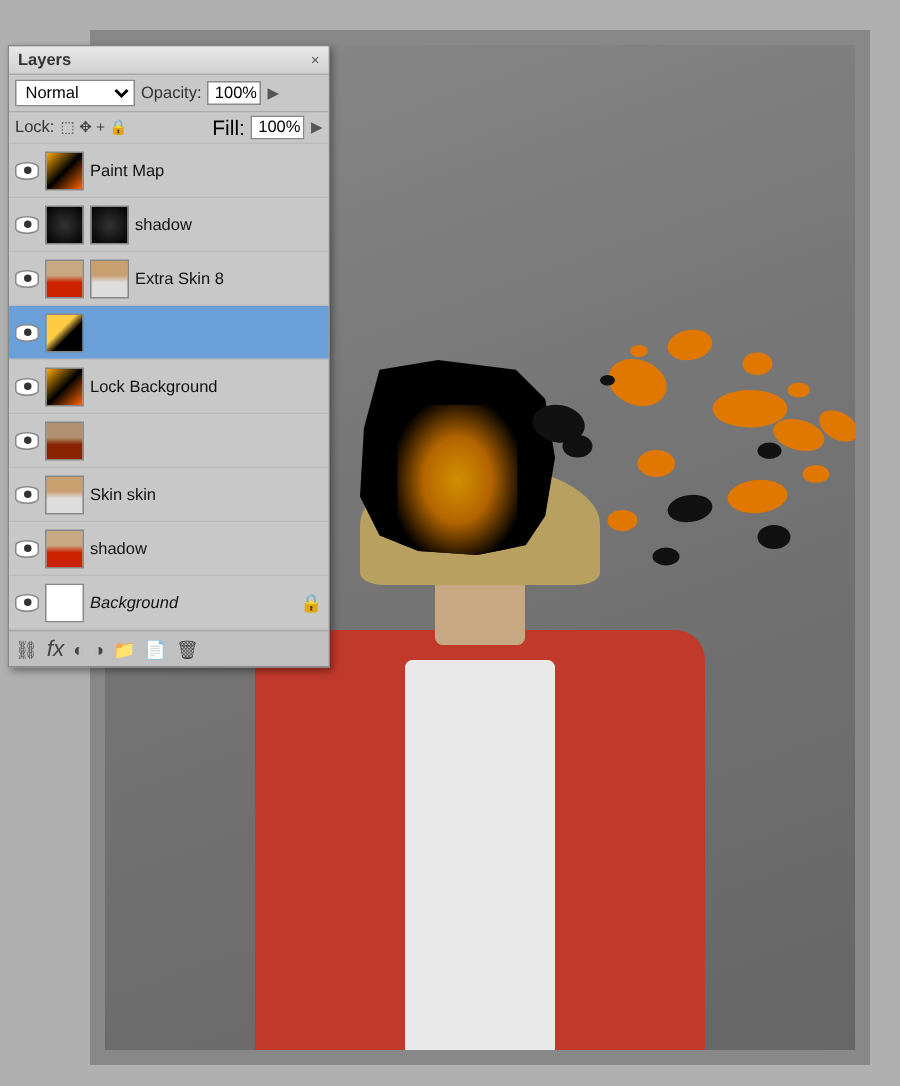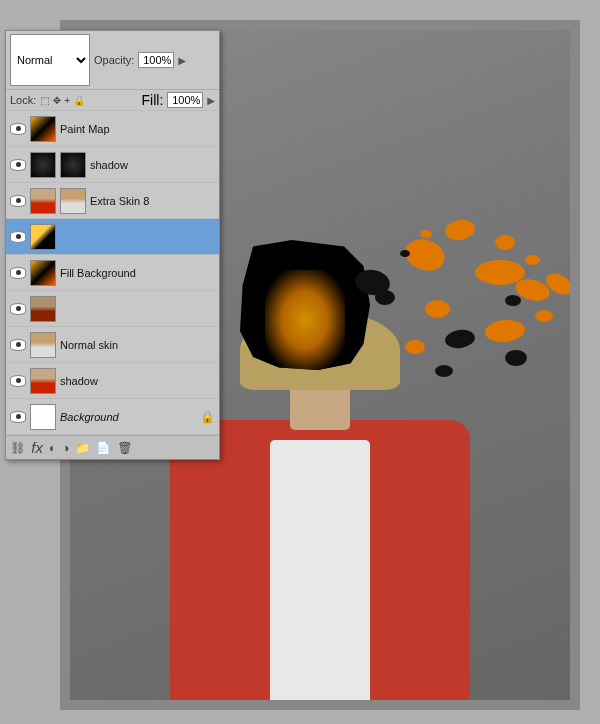--- a/index.html
+++ b/index.html
@@ -169,21 +169,21 @@
       padding: 3px 4px;
       gap: 4px;
       background: #c8c8c8;
       border-bottom: 1px solid #aaa;
     }
 
     .blend-select {
       background: white;
       border: 1px solid #888;
       font-size: 11px;
-      padding: 18px 2px;
+      padding: 1px 2px;
       width: 80px;
     }
 
     .lock-row {
       display: flex;
       align-items: center;
       padding: 2px 4px;
       gap: 4px;
       background: #c8c8c8;
       border-bottom: 1px solid #bbb;
@@ -375,20 +375,24 @@
       <div class="black-splat" style="top:130px;left:160px;width:22px;height:16px;"></div>
       <div class="black-splat" style="top:145px;left:90px;width:18px;height:12px;"></div>
       <div class="black-splat" style="top:30px;left:55px;width:10px;height:7px;"></div>
       <div class="black-splat" style="top:75px;left:160px;width:16px;height:11px;"></div>
     </div>
   </div>
 </div>
 
 <div class="layers-panel">
 
+  <div class="panel-titlebar">
+    <span class="panel-title">Layers</span>
+    <span class="panel-close">×</span>
+  </div>
 
   <div class="blend-row">
     <select class="blend-select">
       <option>Normal</option>
     </select>
     <span class="input-label">Opacity:</span>
     <input class="small-input" value="100%" readonly="" style="">
     <span class="arrow-btn">▶</span>
   </div>
 
@@ -433,34 +437,34 @@
         <div class="eye-icon">
           <div class="eye-pupil"></div>
         </div>
         <div class="layer-thumb thumb-shadow2"></div>
       </div>
       <div class="layer-row">
         <div class="eye-icon">
           <div class="eye-pupil"></div>
         </div>
         <div class="layer-thumb thumb-paint"></div>
-        <span class="layer-name">Fill Background</span>
+        <span class="layer-name">Lock Background</span>
       </div>
       <div class="layer-row">
         <div class="eye-icon">
           <div class="eye-pupil"></div>
         </div>
         <div class="layer-thumb thumb-face"></div>
       </div>
       <div class="layer-row">
         <div class="eye-icon">
           <div class="eye-pupil"></div>
         </div>
         <div class="layer-thumb thumb-extraskin"></div>
-        <span class="layer-name">Normal skin</span>
+        <span class="layer-name">Skin skin</span>
       </div>
       <div class="layer-row">
         <div class="eye-icon">
           <div class="eye-pupil"></div>
         </div>
         <div class="layer-thumb thumb-person"></div>
         <span class="layer-name">shadow</span>
       </div>
       <div class="layer-row bg-layer">
         <div class="eye-icon">

